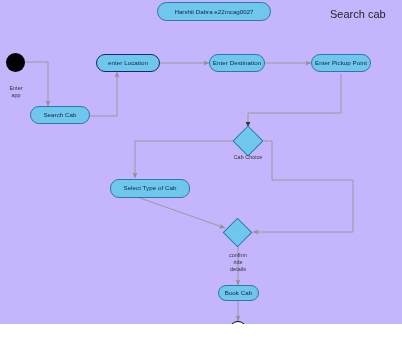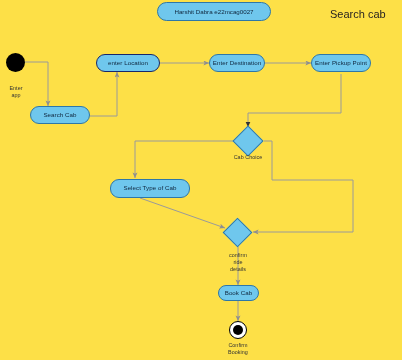--- a/index.html
+++ b/index.html
@@ -6,22 +6,22 @@
     margin: 0;
     padding: 0;
     background: #ffffff;
   }
   body {
     font-family: "Liberation Sans", sans-serif;
   }
   #canvas {
     position: relative;
     width: 402px;
-    height: 360px;
-    background: #fde047;
+    height: 324px;
+    background: #c4b5fd;
     overflow: hidden;
   }
   #edges {
     position: absolute;
     left: 0;
     top: 0;
     width: 402px;
     height: 360px;
   }
   .node {

